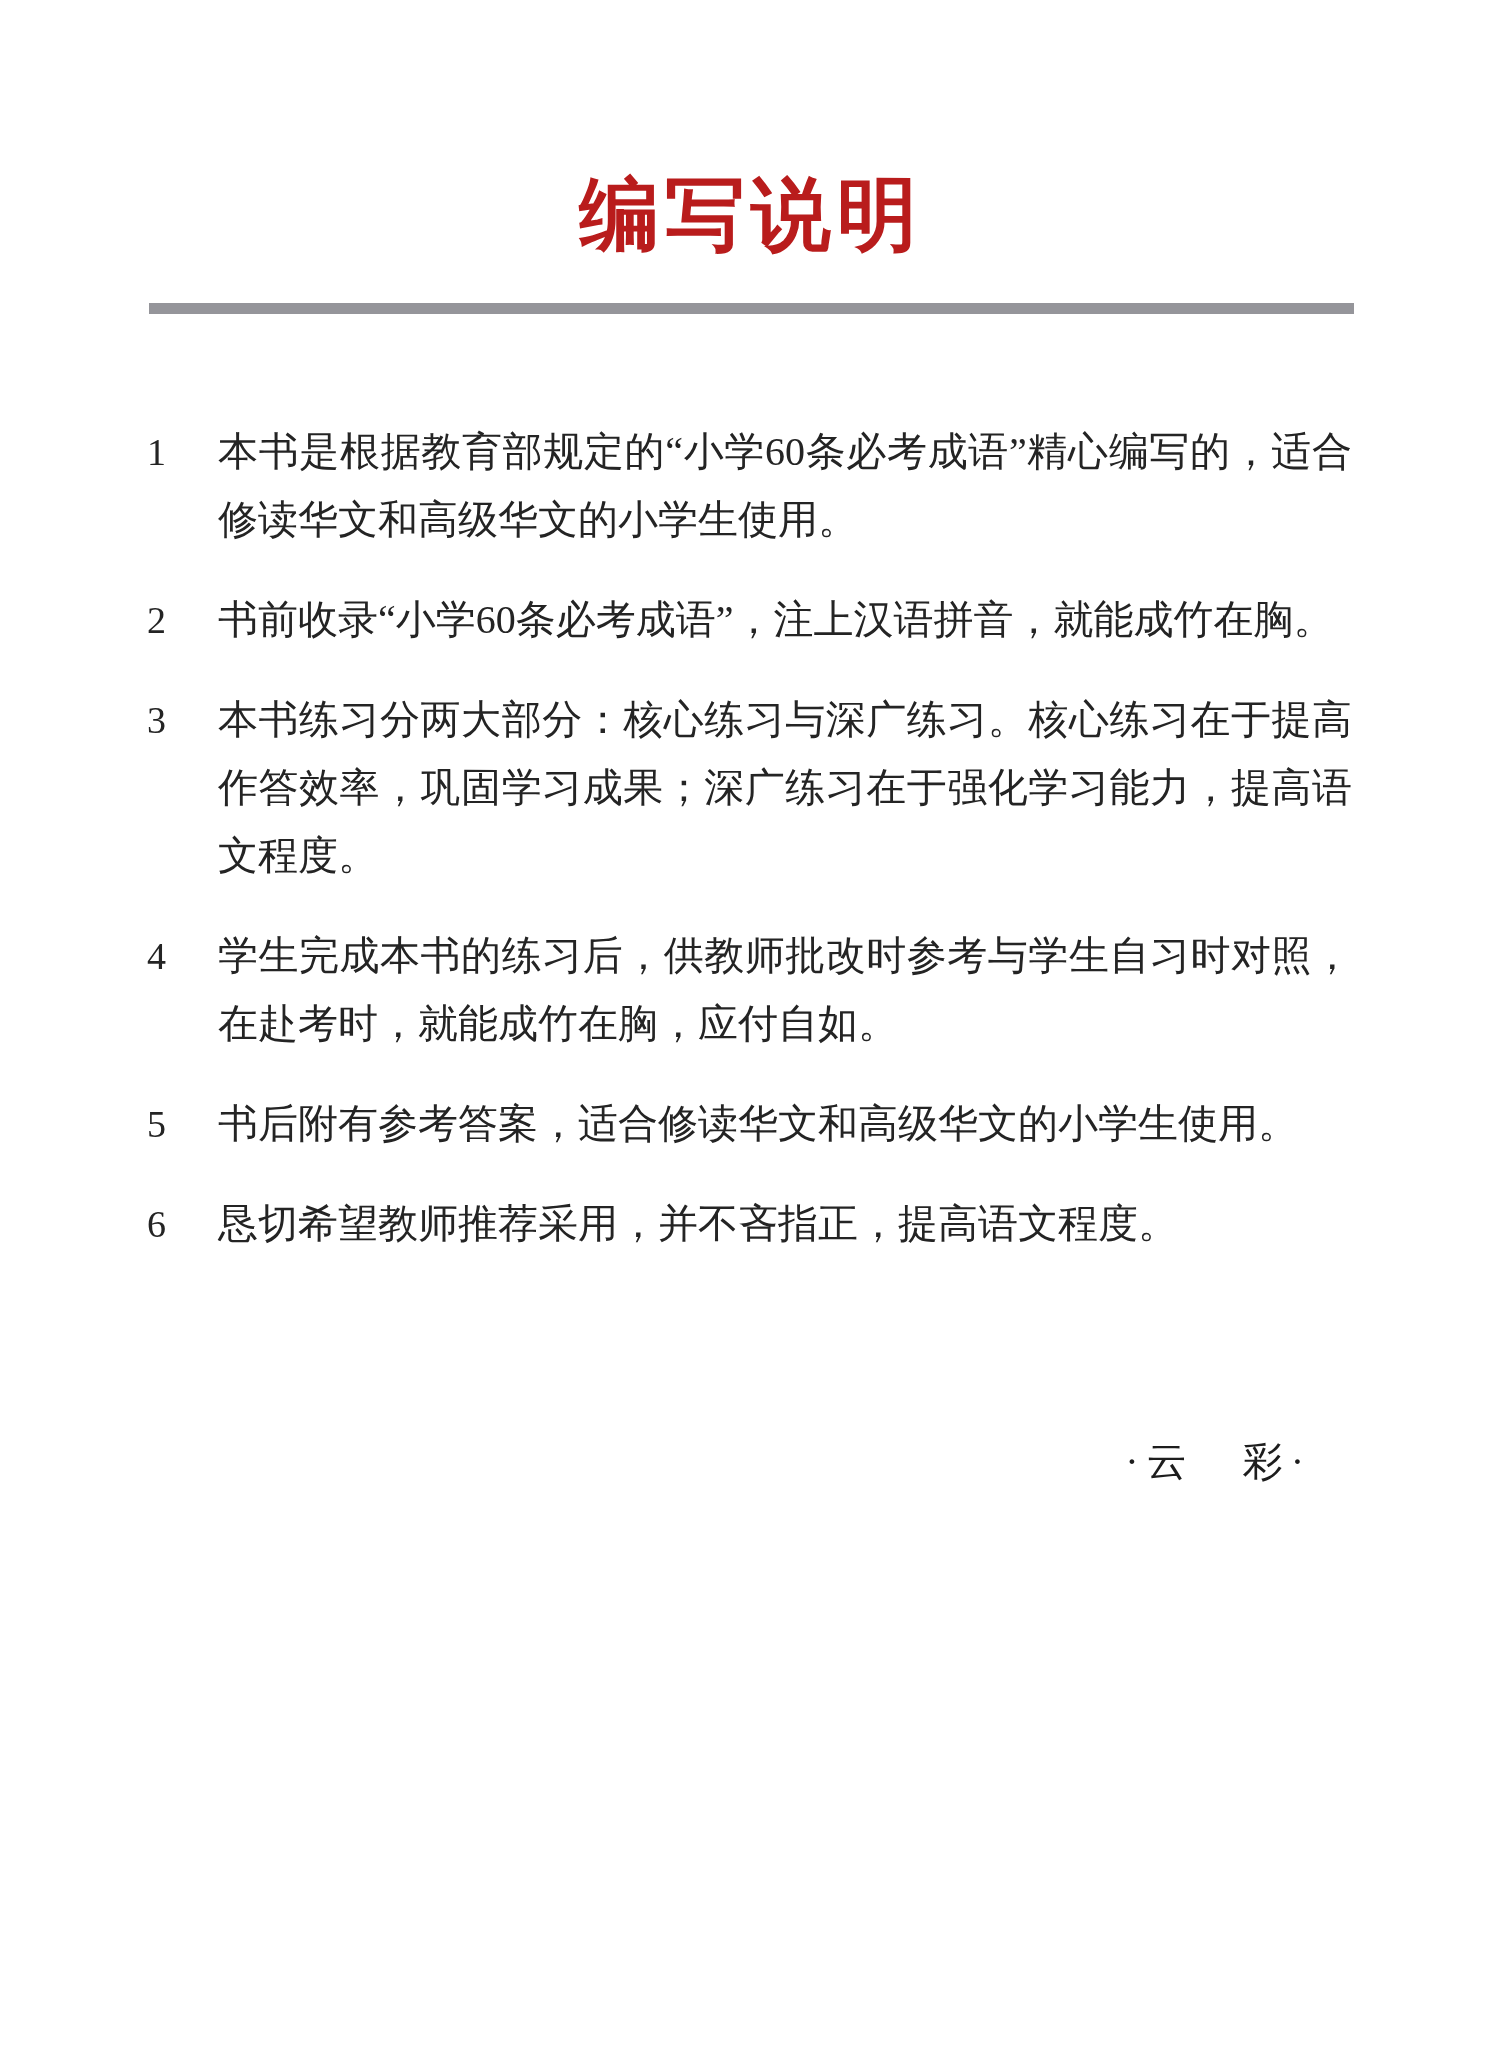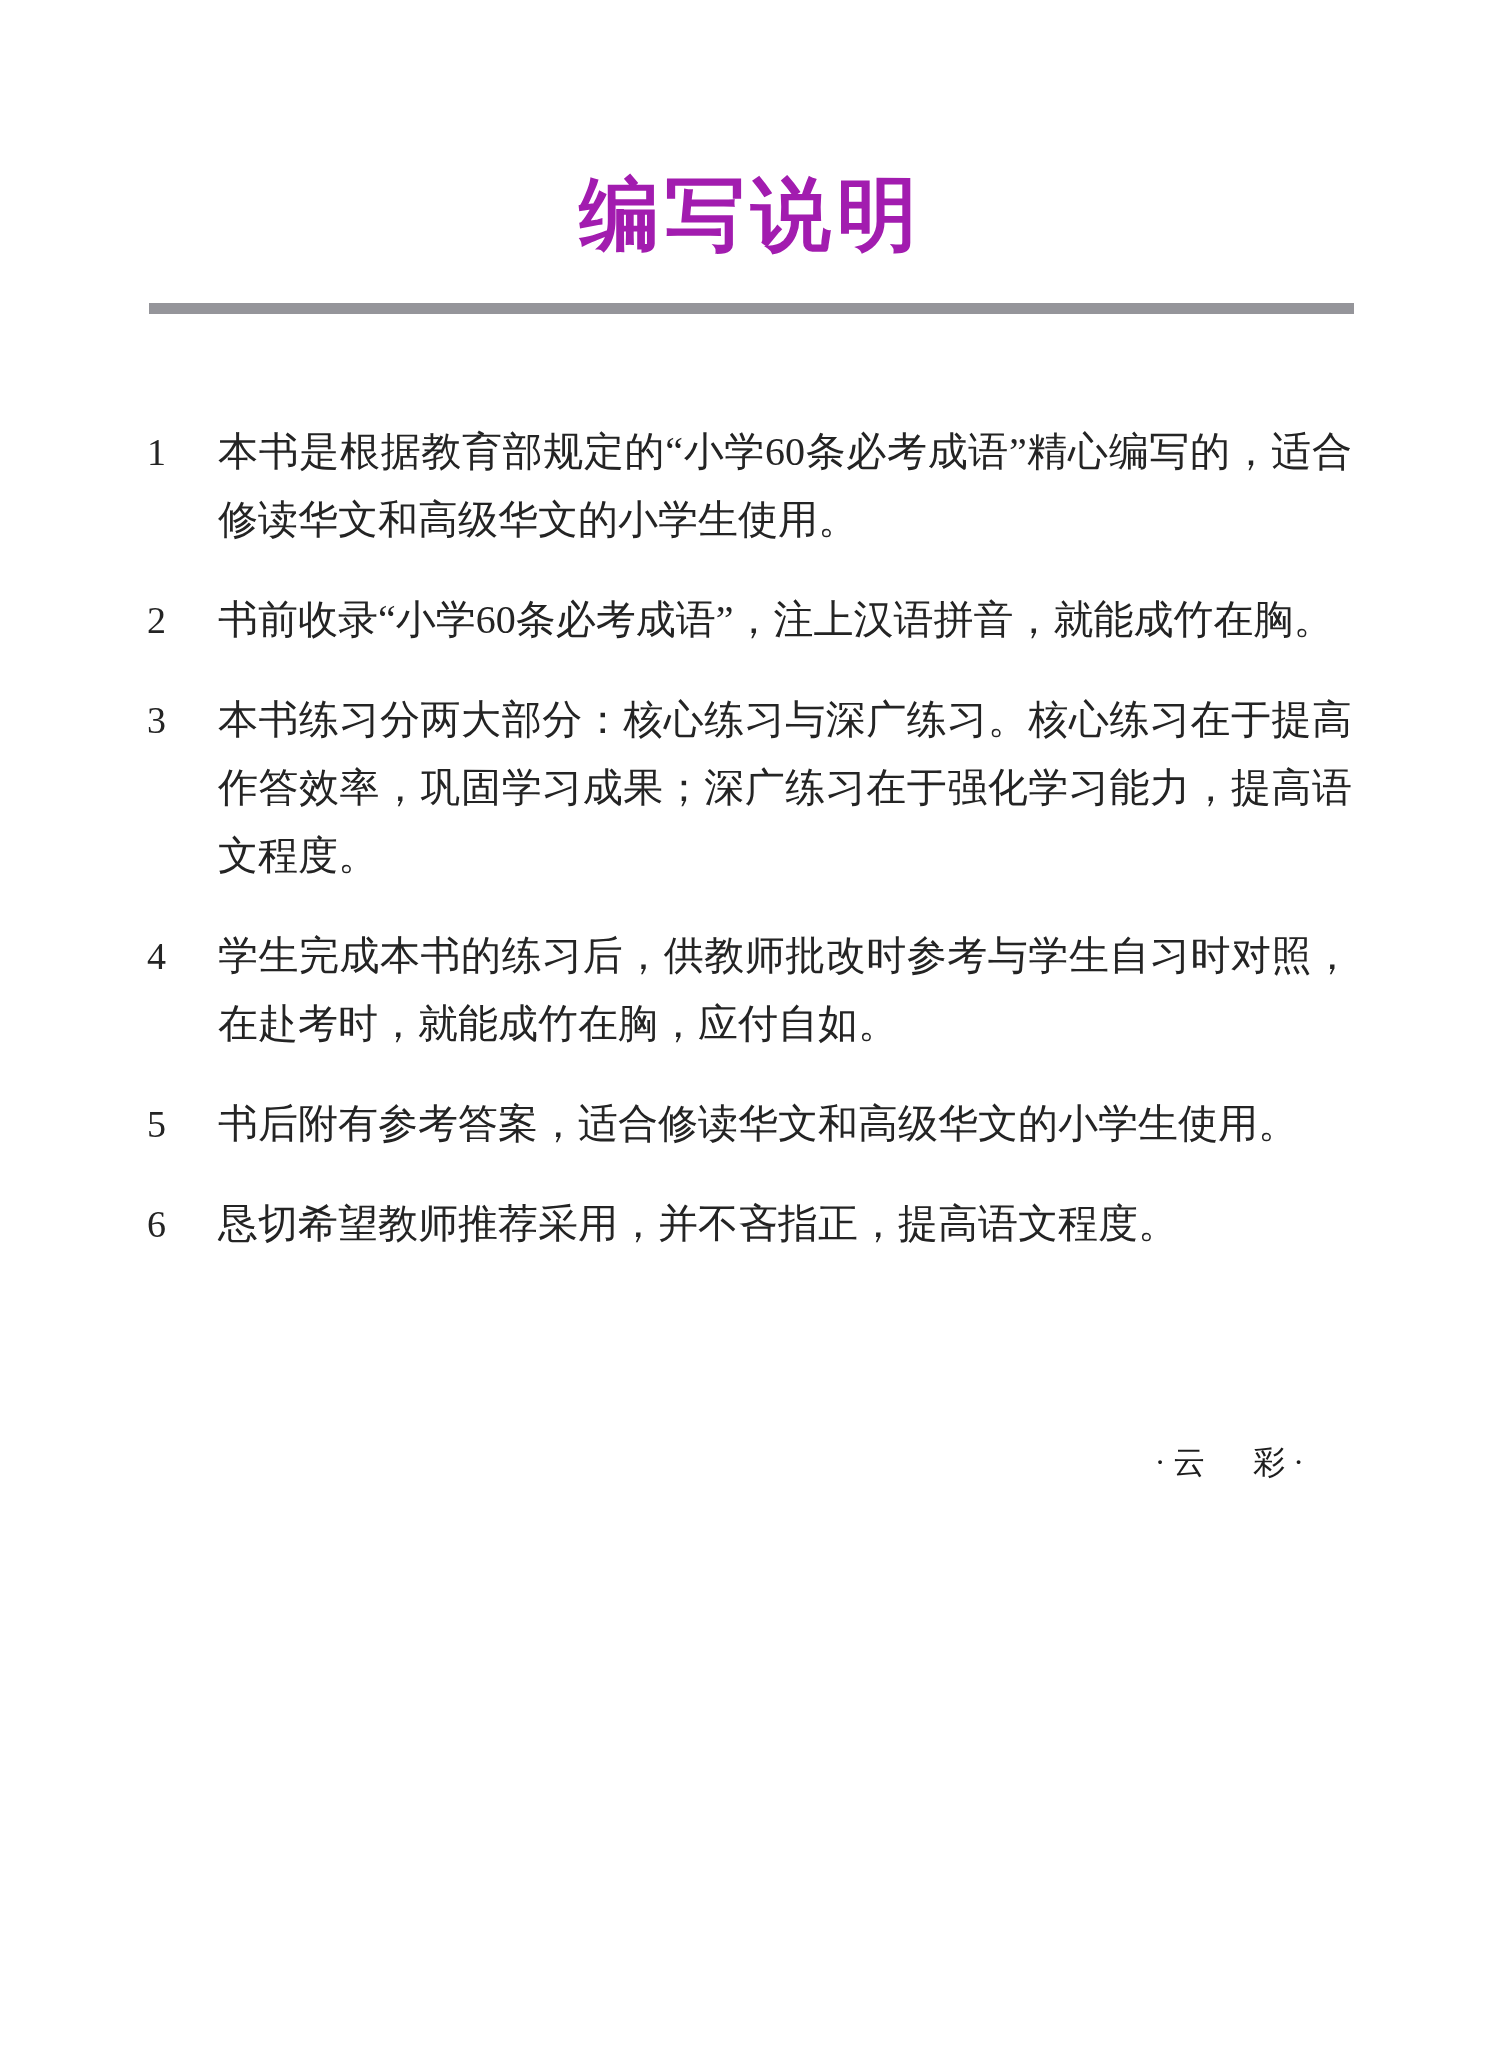--- a/index.html
+++ b/index.html
@@ -16,21 +16,21 @@
     color: #242424;
   }
   .page-title {
     margin: 175px auto 0;
     text-align: center;
     font-family: "Liberation Sans", "DejaVu Sans", sans-serif;
     font-weight: 900;
     font-size: 80px;
     line-height: 80px;
     letter-spacing: 6px;
-    color: #a21caf;
+    color: #b91c1c;
     white-space: nowrap;
   }
   .title-divider {
     margin: 48px auto 0;
     width: 1205px;
     height: 11px;
     background: #95959a;
   }
   .instruction-list {
     margin: 104px 150px 0 147px;
@@ -52,21 +52,21 @@
     flex: 1;
     text-align: justify;
     text-justify: inter-ideograph;
   }
   .attribution {
     margin-top: 180px;
     margin-right: 150px;
     padding-right: 40px;
     text-align: right;
     font-family: "Liberation Serif", "DejaVu Serif", serif;
-    font-size: 32px;
+    font-size: 40px;
     line-height: 48px;
     letter-spacing: 8px;
     color: #1d1d1d;
     white-space: nowrap;
   }
 </style>
 </head>
 <body>
 
 <div class="page">

